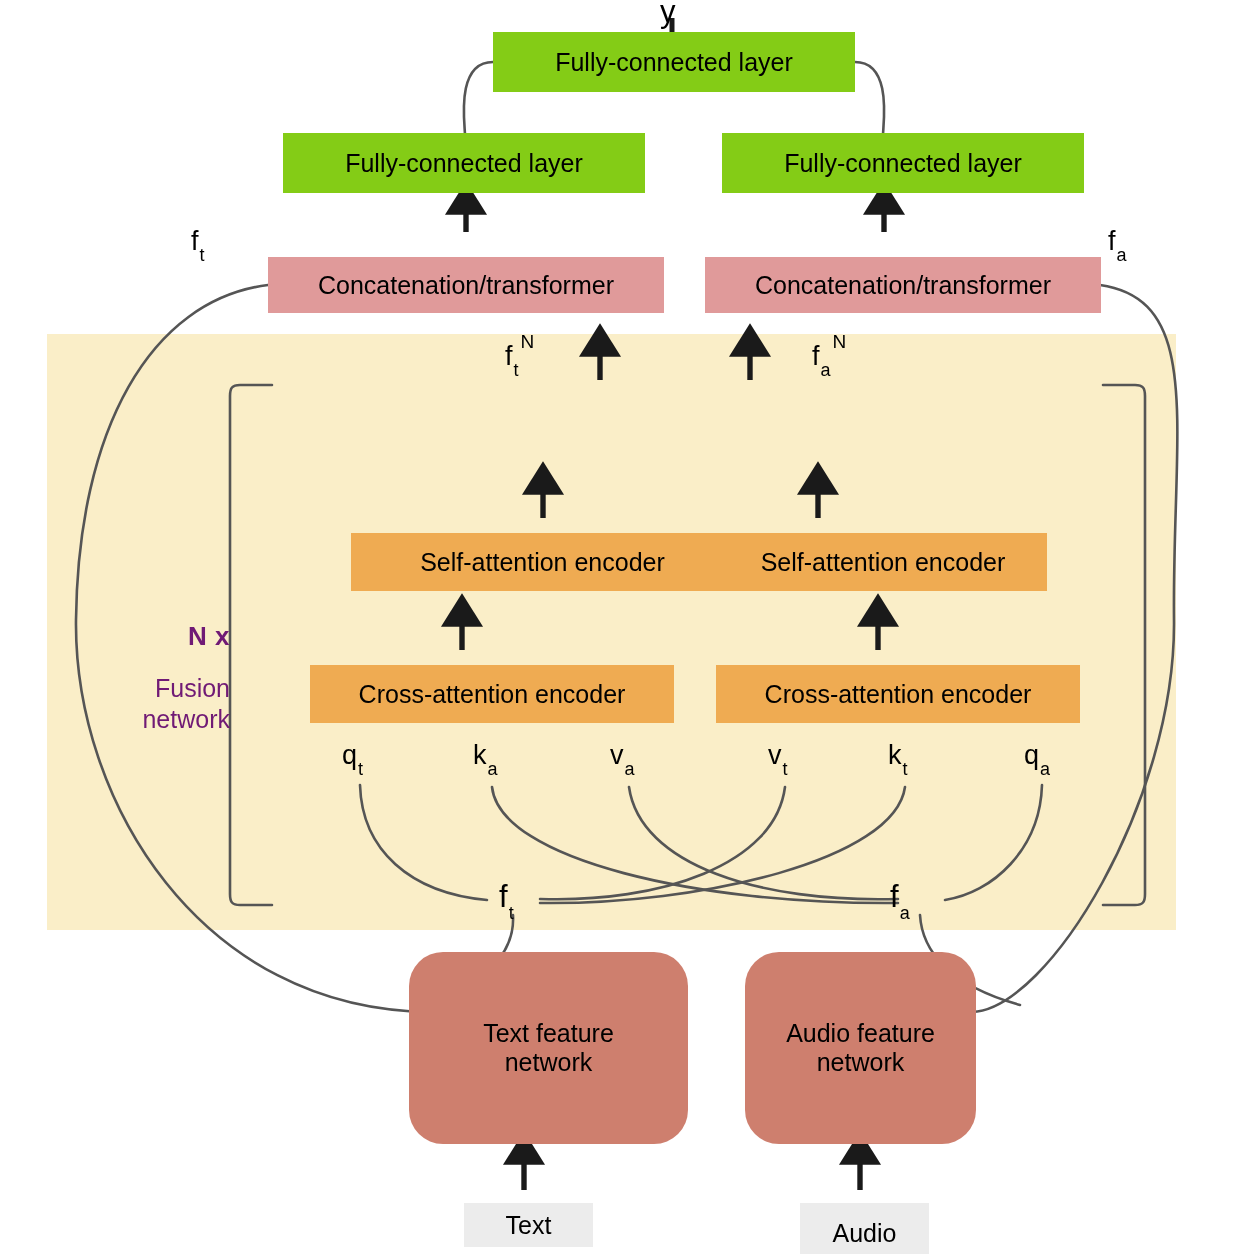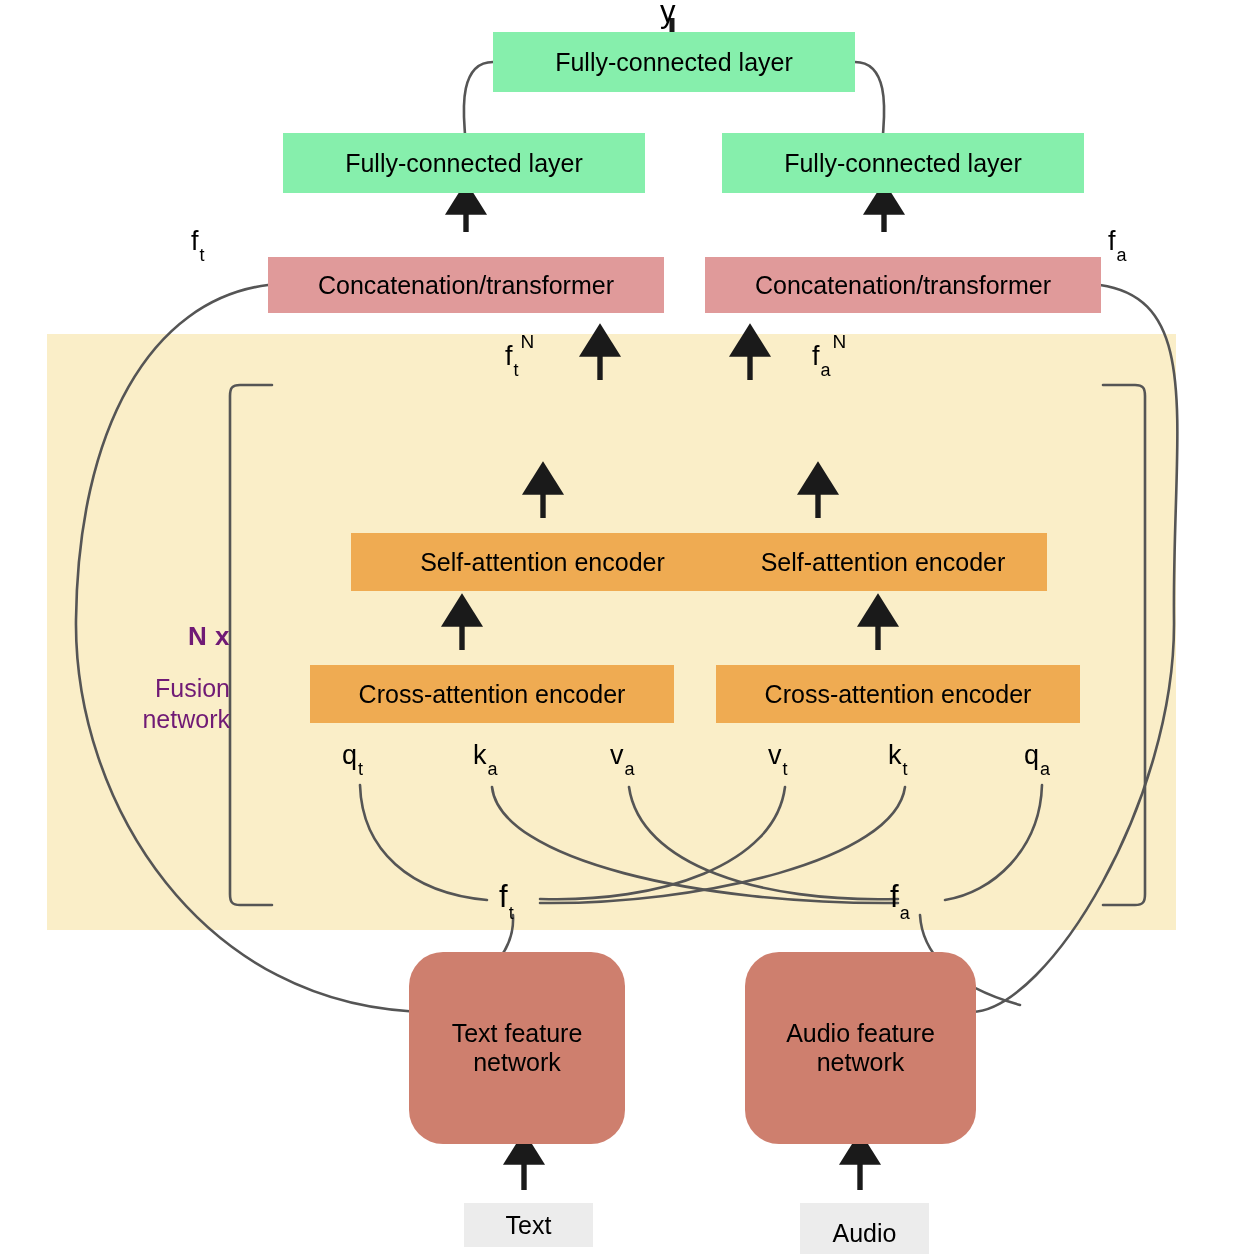--- a/index.html
+++ b/index.html
@@ -14,21 +14,21 @@
   .box{
     position:absolute;
     display:flex;align-items:center;justify-content:center;
     text-align:center;
     color:#000000;
     font-size:25px;
     line-height:1.15;
     box-sizing:border-box;
     white-space:pre-line;
   }
-  .green{background:#86efac;}
+  .green{background:#84cc16;}
   .pink{background:#e09a9a;}
   .orange{background:#efab52;}
   .salmon{background:#ce7f6e;border-radius:34px;}
   .grey{background:#ececec;font-size:25px;}
   .fusion-bg{
     position:absolute;
     background:#faeec8;
   }
   .lbl{
     position:absolute;
@@ -121,21 +121,21 @@
 
 
   <div class="box orange" style="left:351px;top:533px;width:383px;height:58px;">Self-attention encoder</div>
 
   <div class="box orange" style="left:719px;top:533px;width:328px;height:58px;">Self-attention encoder</div>
 
   <div class="box orange" style="left:310px;top:665px;width:364px;height:58px;">Cross-attention encoder</div>
 
   <div class="box orange" style="left:716px;top:665px;width:364px;height:58px;">Cross-attention encoder</div>
 
-  <div class="box salmon" style="left:409px;top:952px;width:216px;height:192px;">Text feature
+  <div class="box salmon" style="left:409px;top:952px;width:279px;height:192px;">Text feature
 network</div>
 
   <div class="box salmon" style="left:745px;top:952px;width:231px;height:192px;">Audio feature
 network</div>
 
   <div class="box grey" style="left:464px;top:1203px;width:129px;height:44px;">Text</div>
 
   <div class="box grey" style="left:800px;top:1203px;width:129px;height:61px;">Audio</div>
 
   <div class="lbl lbl-big" style="left:660px;top:-6px;">y</div>

